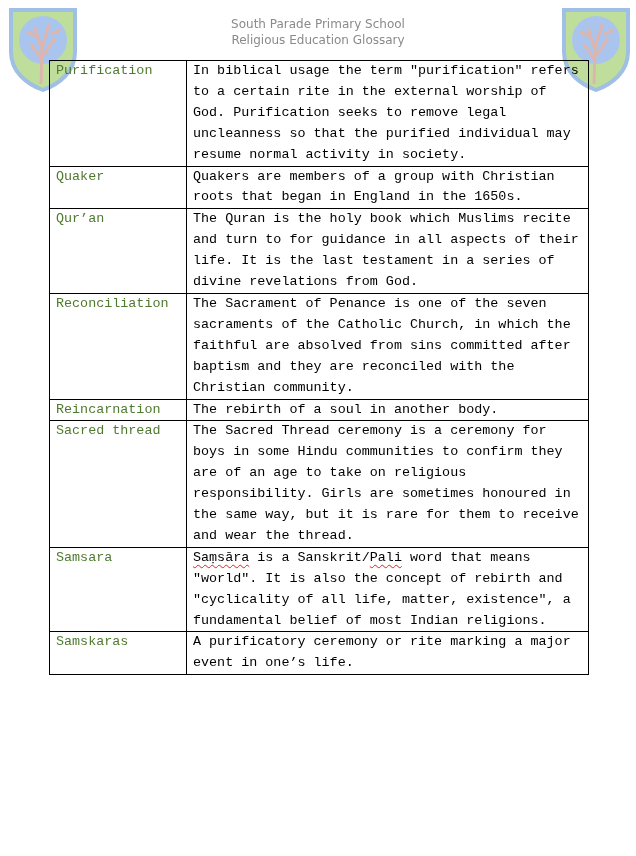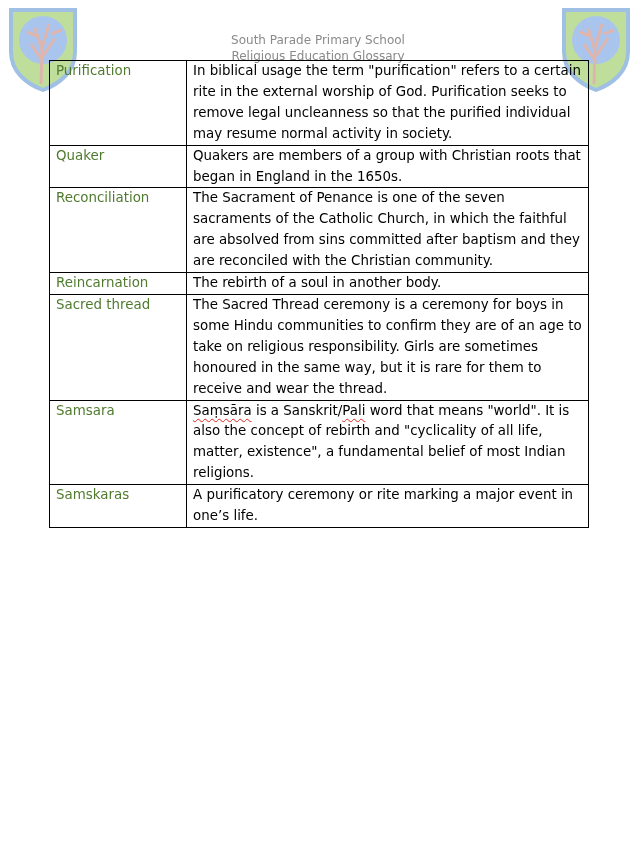--- a/index.html
+++ b/index.html
@@ -1,27 +1,27 @@
 <!DOCTYPE html>
 <html><head>
 <meta charset="utf-8">
 <style>
   html, body { margin: 0; padding: 0; background: #ffffff; }
   body { width: 636px; height: 856px; position: relative; overflow: hidden;
          font-family: "DejaVu Sans", "Liberation Sans", sans-serif; }
   .logo { position: absolute; top: 6px; width: 72px; height: 86px; opacity: 0.85; }
   .logo-left { left: 7px; }
   .logo-right { left: 560px; }
-  .header { position: absolute; top: 32px; left: 0; width: 636px; text-align: center;
+  .header { position: absolute; top: 16px; left: 0; width: 636px; text-align: center;
             color: #8a8a8a; font-size: 12px; line-height: 16px; }
   table.glossary { position: absolute; top: 60px; left: 49px; width: 540px;
                    border-collapse: collapse; table-layout: fixed; }
   table.glossary td { border: 1.2px solid #000; vertical-align: top;
                       padding: 0 6px 0 6px; font-size: 13.4px; line-height: 20.9px;
-                      color: #000; }
+                      color: #000; font-family: Liberation Mono, monospace; }
   table.glossary td.term { width: 124px; color: #4f7a2e; }
   .squiggle { text-decoration: underline wavy #d22; text-underline-offset: 3px;
               text-decoration-thickness: 1px; }
 </style>
 </head>
 <body>
 
 <svg class="logo logo-left" viewBox="0 0 72 86">
   <path d="M4 4 H68 V46 C68 66 52 78 36 84 C20 78 4 66 4 46 Z" fill="#b6d98a" stroke="#8fb4e0" stroke-width="4"></path>
   <ellipse cx="36" cy="34" rx="24" ry="24" fill="#9bbcea"></ellipse>
@@ -42,20 +42,24 @@
   <tbody>
       <tr>
     <td class="term">Purification</td>
     <td>In biblical usage the term "purification" refers to a certain rite in the external worship of God. Purification seeks to remove legal uncleanness so that the purified individual may resume normal activity in society.</td>
   </tr>
   <tr>
     <td class="term">Quaker</td>
     <td>Quakers are members of a group with Christian roots that began in England in the 1650s.</td>
   </tr>
   <tr>
+    <td class="term">Qur’an</td>
+    <td>The Quran is the holy book which Muslims recite and turn to for guidance in all aspects of their life. It is the last testament in a series of divine revelations from God.</td>
+  </tr>
+  <tr>
     <td class="term">Reconciliation</td>
     <td>The Sacrament of Penance is one of the seven sacraments of the Catholic Church, in which the faithful are absolved from sins committed after baptism and they are reconciled with the Christian community.</td>
   </tr>
   <tr>
     <td class="term">Reincarnation</td>
     <td>The rebirth of a soul in another body.</td>
   </tr>
   <tr>
     <td class="term">Sacred thread</td>
     <td>The Sacred Thread ceremony is a ceremony for boys in some Hindu communities to confirm they are of an age to take on religious responsibility. Girls are sometimes honoured in the same way, but it is rare for them to receive and wear the thread.</td>

